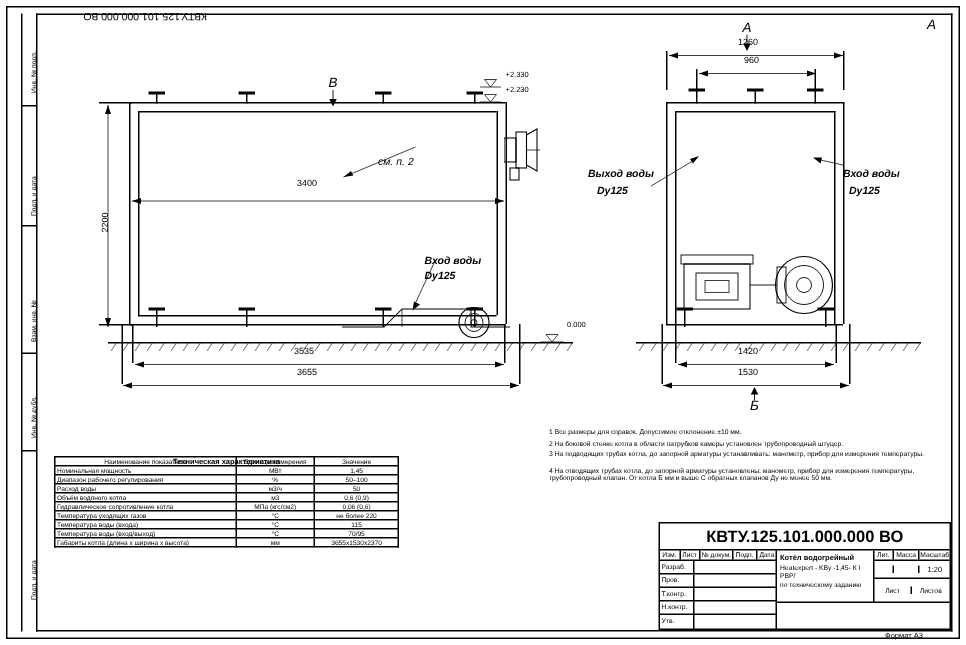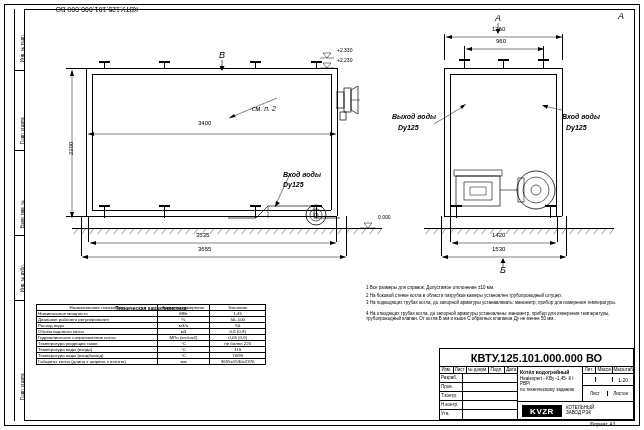--- a/index.html
+++ b/index.html
@@ -450,28 +450,19 @@
     <div class="abs" style="left:143px;top:25px;width:50px;height:12px;border-bottom:0.5px solid #000;box-sizing:border-box;display:flex;align-items:center;">
       <span class="t45" style="width:12px;text-align:center;border-right:0.5px solid #000;">&nbsp;</span>
       <span class="t45" style="width:17px;text-align:center;border-right:0.5px solid #000;">&nbsp;</span>
       <span class="t5" style="width:20px;text-align:center;">1:20</span>
     </div>
     <div class="abs" style="left:143px;top:37px;width:50px;height:16px;border-bottom:1px solid #000;box-sizing:border-box;display:flex;align-items:center;">
       <span class="t45" style="width:24px;text-align:center;border-right:0.5px solid #000;">Лист</span>
       <span class="t45" style="width:25px;text-align:center;">Листов</span>
     </div>
 
-    <div class="abs" style="left:78px;top:53px;width:115px;height:18px;box-sizing:border-box;display:flex;align-items:center;">
-      <div class="abs" style="left:4px;top:3px;width:40px;height:12px;background:#000;display:flex;align-items:center;justify-content:center;">
-        <span class="kvzr" style="color:#fff;font-size:8px;">KVZR</span>
-      </div>
-      <div class="abs" style="left:48px;top:3px;">
-        <div class="t45">КОТЕЛЬНЫЙ</div>
-        <div class="t45">ЗАВОД РЭК</div>
-      </div>
-    </div>
   </div>
 
   <div class="txt t5" style="left:590px;top:422px;">Формат  А3</div>
 
   <div class="txt t9 ital" style="left:618px;top:12px;">А</div>
 
 </div>
 
 </body></html>

